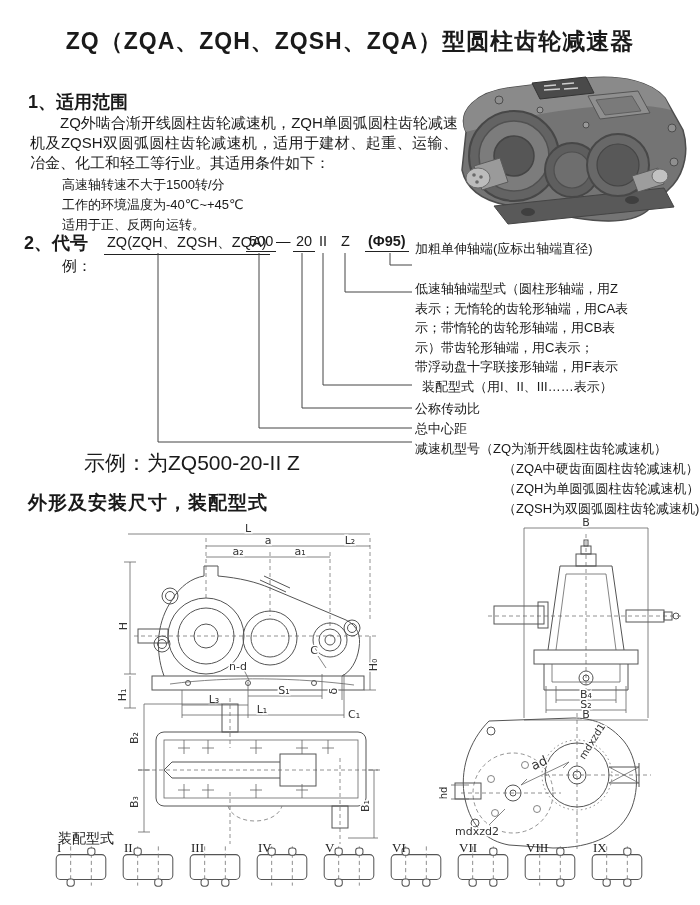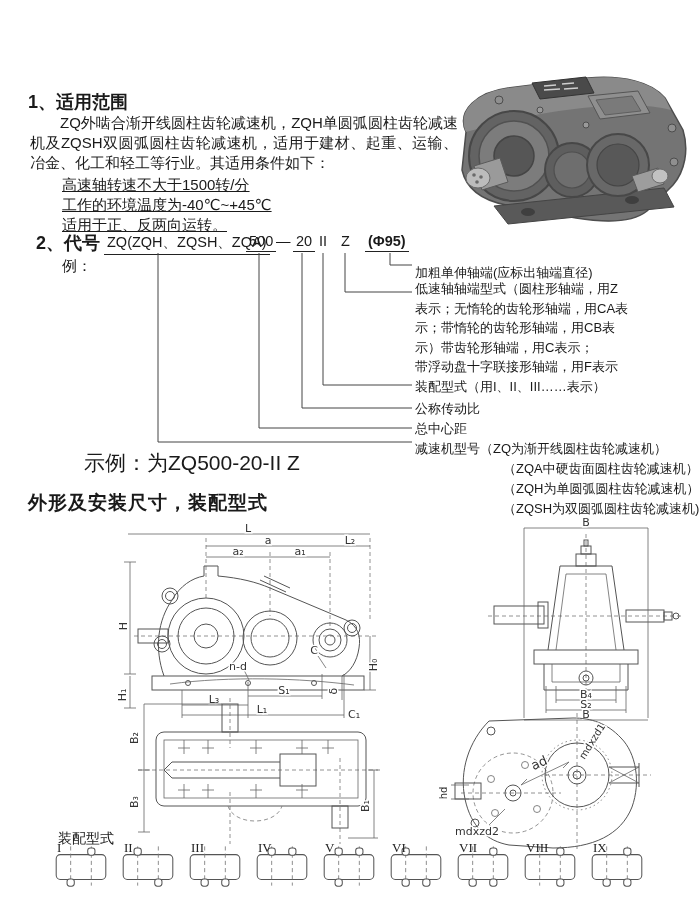--- a/index.html
+++ b/index.html
@@ -3,22 +3,22 @@
 <meta charset="utf-8">
 <style>
   html,body{margin:0;padding:0;background:#e8e8e8;}
   #page{position:relative;width:700px;height:905px;background:#ffffff;margin:0 auto;
         font-family:"Liberation Sans","DejaVu Sans",sans-serif;color:#1a1a1a;overflow:hidden;}
   .abs{position:absolute;}
   .title{top:26px;left:0;width:100%;text-align:center;font-size:23px;font-weight:bold;letter-spacing:1px;}
   .h2{font-size:18px;font-weight:bold;}
   #scope-heading{left:28px;top:90px;}
   #scope-para{left:30px;top:113px;width:428px;font-size:15px;line-height:20px;text-align:justify;text-indent:2em;}
-  #scope-conds{left:62px;top:175px;font-size:15px;line-height:20px;text-decoration:underline;}
-  #code-heading{left:36px;top:231px;}
+  #scope-conds{left:62px;top:175px;font-size:13px;line-height:20px;}
+  #code-heading{left:24px;top:231px;}
   .code-part{position:absolute;top:233px;font-size:14.5px;white-space:nowrap;}
   .code-part.u{border-bottom:1.5px solid #222;padding:0 3px 2px 3px;}
   #example-label{left:62px;top:257px;font-size:15px;}
   .note{position:absolute;left:415px;font-size:13px;line-height:19.5px;white-space:pre-line;}
   .note.nw{white-space:nowrap;}
   .model-line{white-space:nowrap;font-size:13px;line-height:20px;}
   .model-line.ind{padding-left:88px;}
   #example-line{left:84px;top:449px;font-size:21px;}
   #dims-heading{left:28px;top:490px;font-size:19px;font-weight:bold;letter-spacing:1px;}
   #assembly-label{left:58px;top:813px;font-size:14px;margin-top:17px;}
@@ -31,20 +31,21 @@
   svg text.sm{font-size:10px;}
   .lines{stroke:#555;fill:none;stroke-width:1;}
   .thin{stroke:#666;fill:none;stroke-width:0.8;}
   .dash{stroke:#777;fill:none;stroke-width:0.8;stroke-dasharray:4 3;}
 </style>
 </head>
 <body>
 
 <div id="page">
 
+  <div class="abs title">ZQ（ZQA、ZQH、ZQSH、ZQA）型圆柱齿轮减速器</div>
 
   <div class="abs h2" id="scope-heading">1、适用范围</div>
   <div class="abs" id="scope-para">ZQ外啮合渐开线圆柱齿轮减速机，ZQH单圆弧圆柱齿轮减速机及ZQSH双圆弧圆柱齿轮减速机，适用于建材、起重、运输、冶金、化工和轻工等行业。其适用条件如下：</div>
   <div class="abs" id="scope-conds">
     <div>高速轴转速不大于1500转/分</div>
     <div>工作的环境温度为-40℃~+45℃</div>
     <div>适用于正、反两向运转。</div>
   </div>
 
   <svg class="abs" style="left:436px;top:70px;" width="264" height="164" viewBox="0 0 264 164">
@@ -100,27 +101,27 @@
     <g stroke="#444" fill="none" stroke-width="1">
       <path d="M58,0 V189 H312"></path>
       <path d="M159,0 V175 H312"></path>
       <path d="M202,0 V155 H312"></path>
       <path d="M223,0 V132 H312"></path>
       <path d="M245,0 V39 H312"></path>
       <path d="M290,0 V12 H312"></path>
     </g>
   </svg>
 
-  <div class="note nw" style="top:263px;">加粗单伸轴端(应标出轴端直径)</div>
+  <div class="note nw" style="top:239px;">加粗单伸轴端(应标出轴端直径)</div>
   <div class="note" style="top:279px;">低速轴轴端型式（圆柱形轴端，用Z
 表示；无惰轮的齿轮形轴端，用CA表
 示；带惰轮的齿轮形轴端，用CB表
 示）带齿轮形轴端，用C表示；
 带浮动盘十字联接形轴端，用F表示</div>
-  <div class="note nw" style="top:377px;">装配型式（用I、II、III……表示）</div>
+  <div class="note nw" style="top:377px;margin-left:7px;">装配型式（用I、II、III……表示）</div>
   <div class="note nw" style="top:399px;">公称传动比</div>
   <div class="note nw" style="top:419px;">总中心距</div>
   <div class="note nw" style="top:439px;">
     <div class="model-line">减速机型号（ZQ为渐开线圆柱齿轮减速机）</div>
     <div class="model-line ind">（ZQA中硬齿面圆柱齿轮减速机）</div>
     <div class="model-line ind">（ZQH为单圆弧圆柱齿轮减速机）</div>
     <div class="model-line ind">（ZQSH为双圆弧圆柱齿轮减速机)</div>
   </div>
 
   <div class="abs" id="example-line">示例：为ZQ500-20-II  Z</div>

